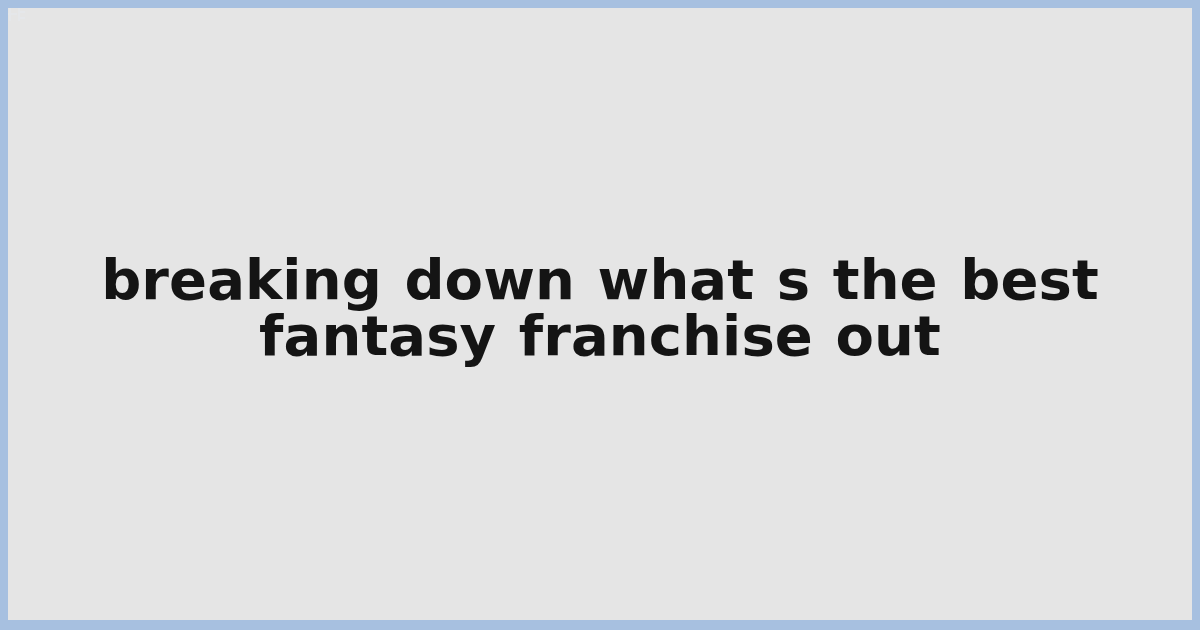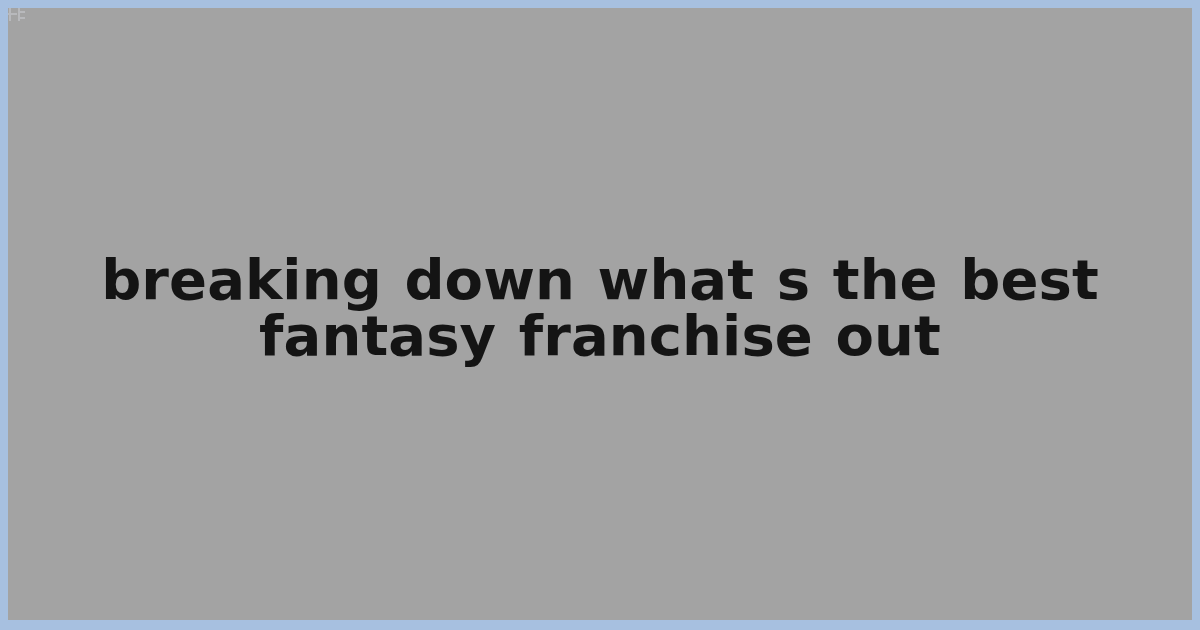--- a/index.html
+++ b/index.html
@@ -25,21 +25,21 @@
     background: #a7c0e0;           
     padding: 8px 8px 10px 8px;     
   }
 
   
   .canvas {
     position: relative;
     box-sizing: border-box;
     width: 100%;
     height: 100%;
-    background: #a3a3a3;           
+    background: #e5e5e5;           
     display: flex;
     align-items: center;
     justify-content: center;
   }
 
   
   .corner-mark {
     position: absolute;
     top: 0;
     left: 0;

